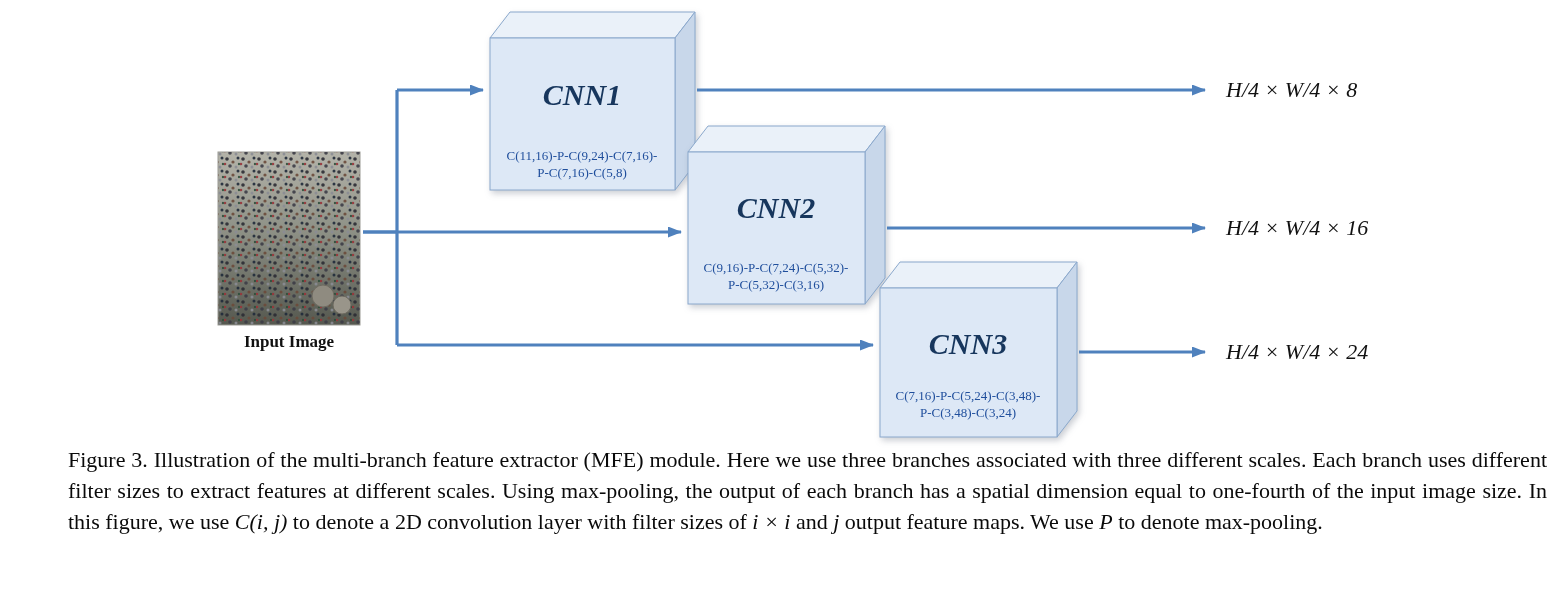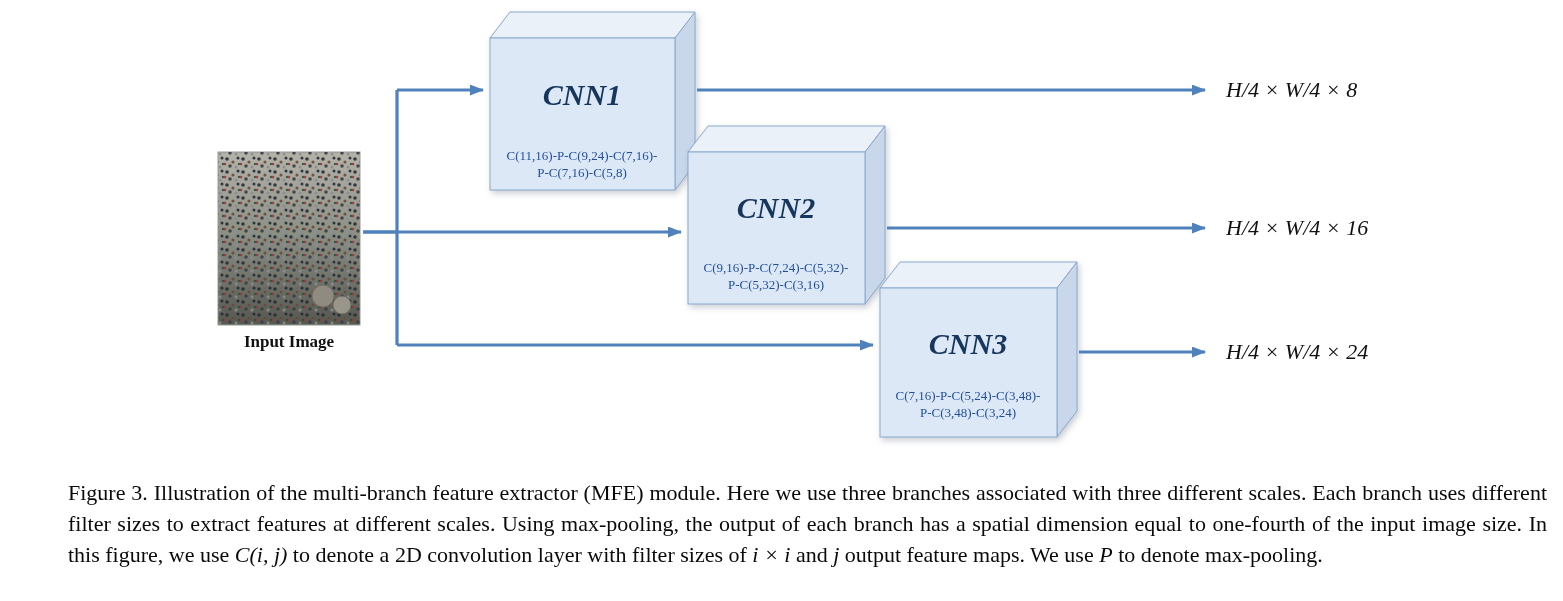--- a/index.html
+++ b/index.html
@@ -28,21 +28,21 @@
     font-family: "Liberation Serif", serif;
     font-size: 17px; font-weight: bold; fill: #111111;
     text-anchor: middle;
   }
   .output-label {
     font-family: "Liberation Serif", serif;
     font-size: 22px; font-style: italic; fill: #111111;
   }
   .caption {
     position: absolute;
-    left: 68px; right: 16px; top: 477px;
+    left: 68px; right: 16px; top: 444px;
     font-family: "Liberation Serif", serif;
     font-size: 22px; line-height: 31px;
     color: #0a0a0a;
     text-align: justify;
   }
   .caption .math { font-style: italic; }
 </style>
 </head>
 <body>
 

